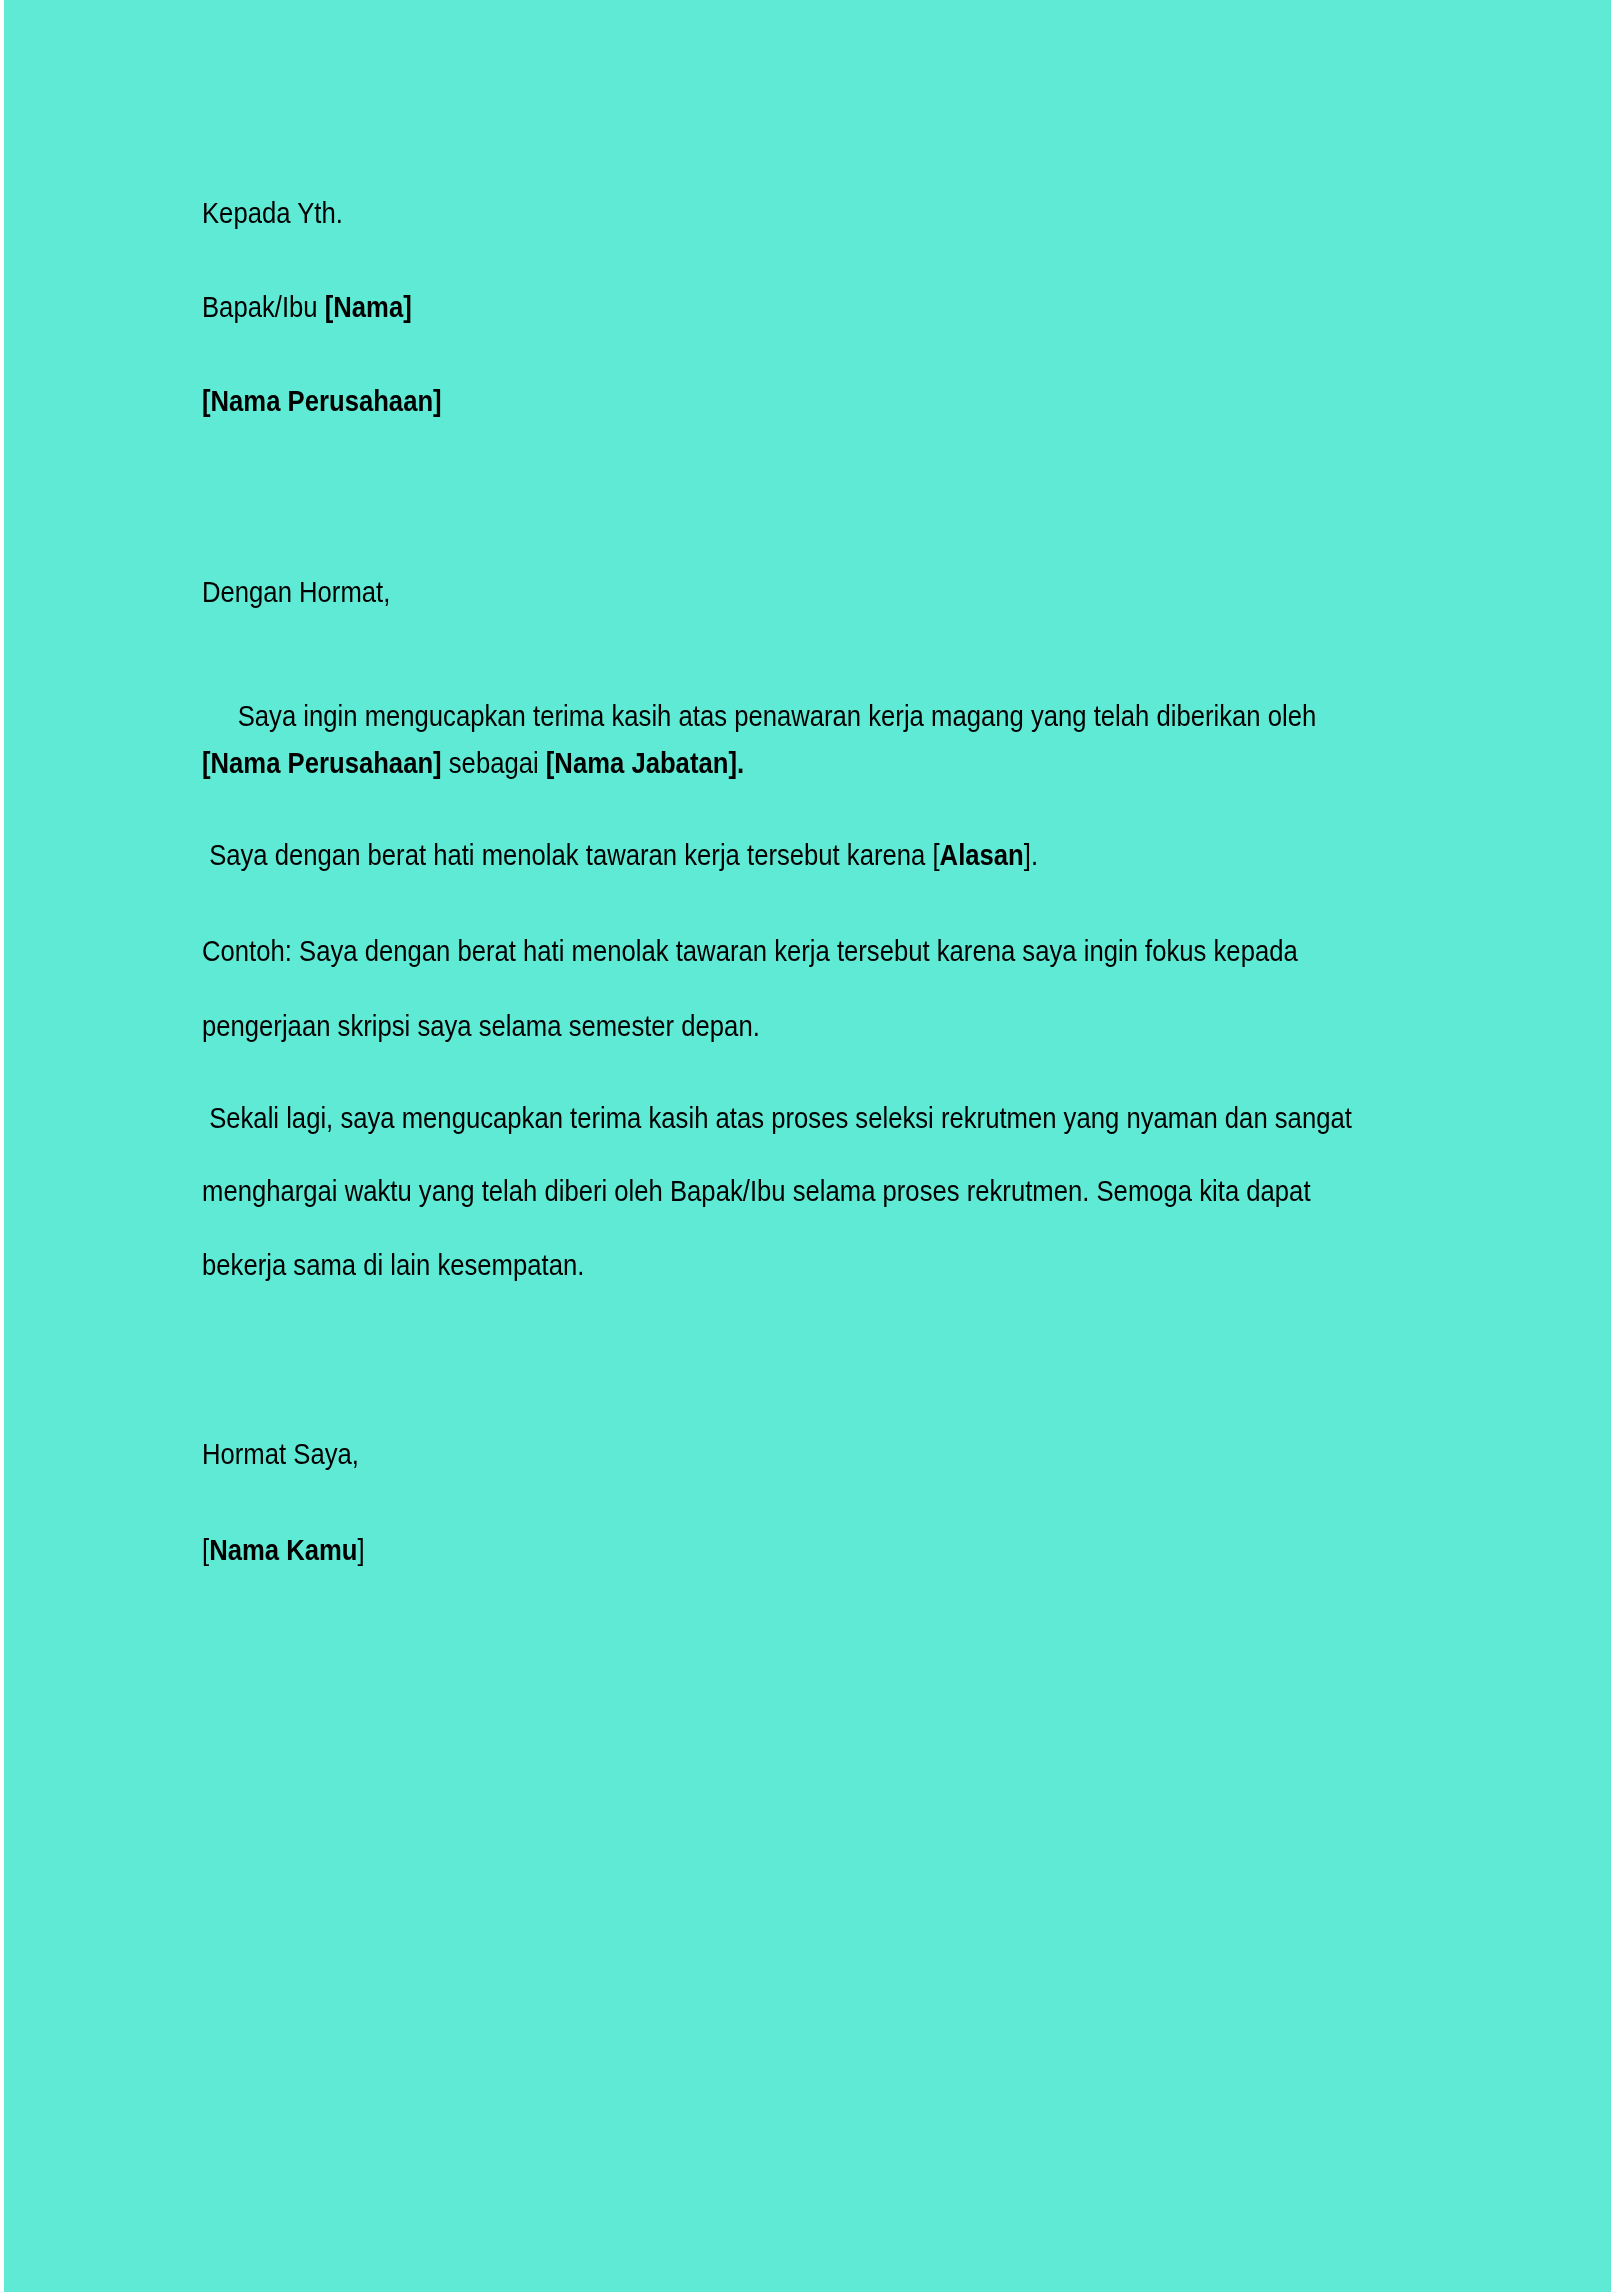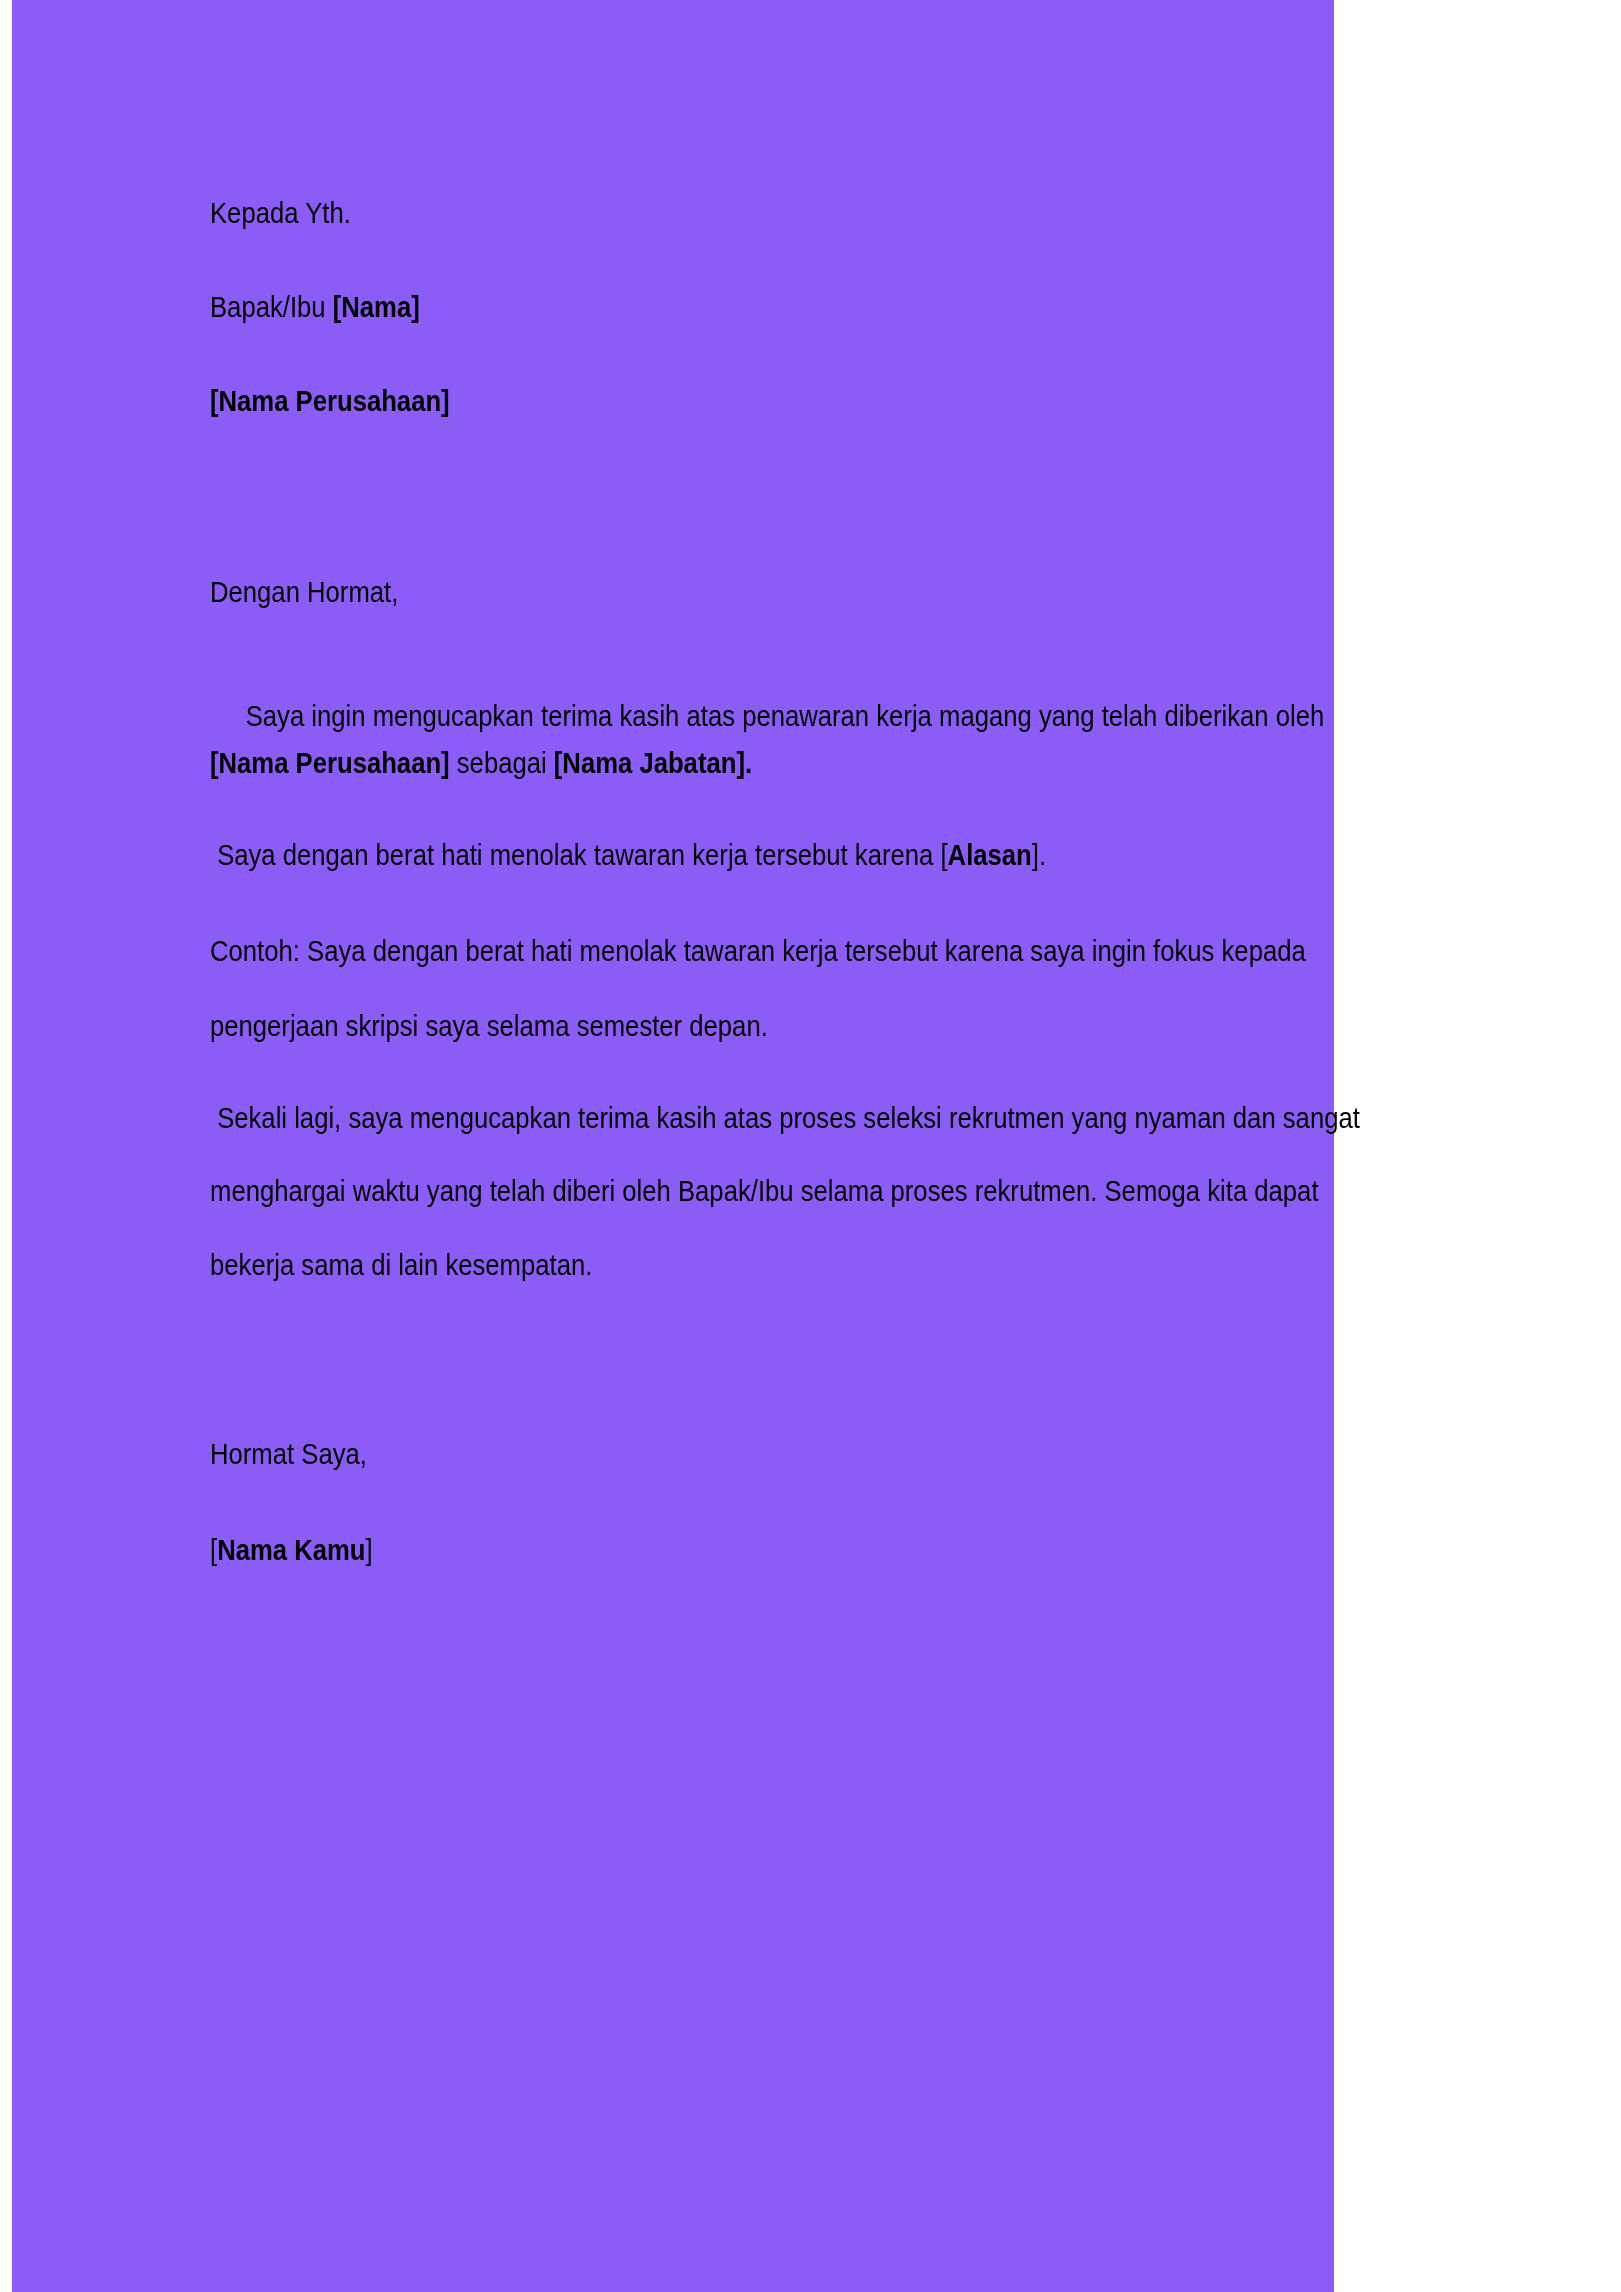--- a/index.html
+++ b/index.html
@@ -1,18 +1,18 @@
 <!DOCTYPE html>
 <html><head>
 <meta charset="utf-8">
 <style>
   html, body { margin: 0; padding: 0; background: #ffffff; }
   body { width: 1621px; height: 2293px; position: relative; overflow: hidden; }
   .page {
-    position: absolute; left: 12px; top: 0; width: 1322px; height: 2293px; background: #8b5cf6;
+    position: absolute; left: 4px; top: 0; width: 1607px; height: 2293px; background: #5eead4;
     font-family: "Liberation Sans", sans-serif; color: #000000;
   }
   .line {
     position: absolute; left: 198px; white-space: nowrap;
     font-size: 29px; line-height: 29px; height: 29px;
     transform: scaleX(0.885); transform-origin: left center;
   }
   .b { font-weight: bold; }
 </style>
 </head>

